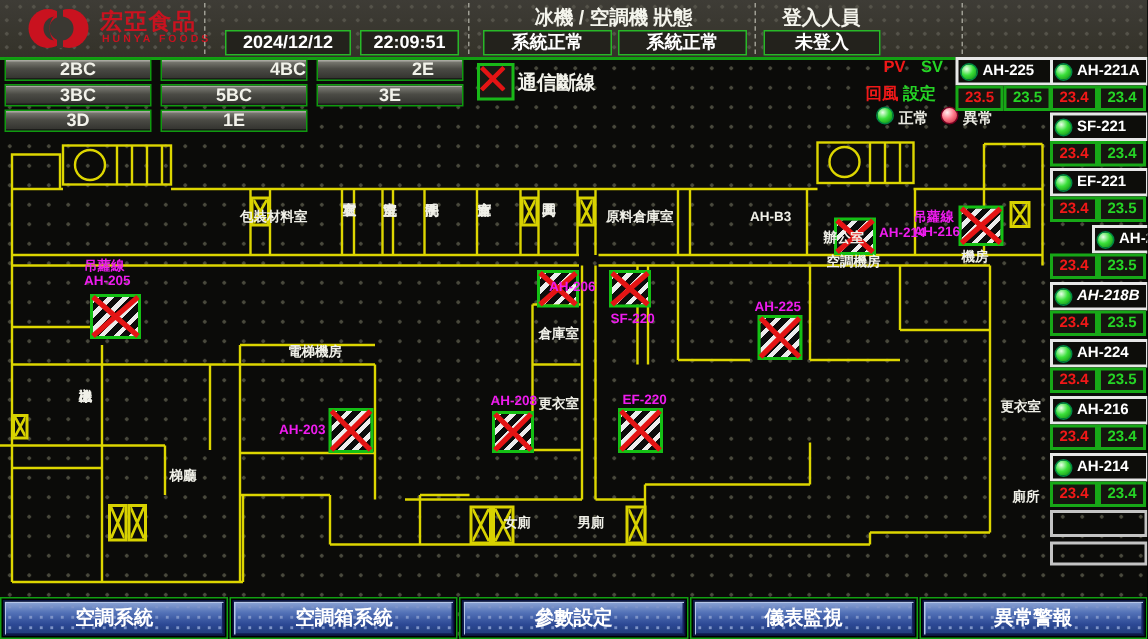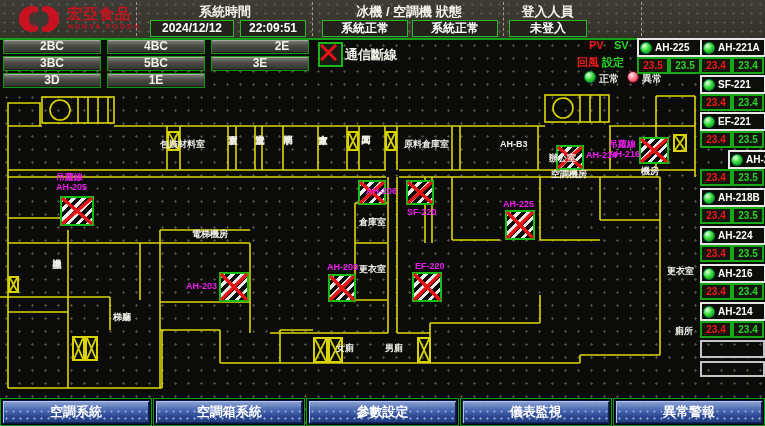--- a/index.html
+++ b/index.html
@@ -96,36 +96,35 @@
     <svg width="46" height="34" style="position:absolute;left:16px;top:2px">
       <circle cx="16" cy="17" r="13" fill="#c9121f"></circle>
         <circle cx="21" cy="17" r="8" fill="#3a3832"></circle>
       <circle cx="30" cy="17" r="13" fill="#c9121f"></circle>
         <circle cx="25" cy="17" r="8" fill="#3a3832"></circle>
       <rect x="22" y="4" width="4" height="26" fill="#3a3832"></rect>
     </svg>
     <span class="brand-name">宏亞食品</span>
     <span class="brand-sub">HUNYA FOODS</span>
     <div class="tsep" style="left:136px"></div>
-    <div class="hlabel" style="left:140px;width:170px">系統時間</div>
     <div class="vbox" style="left:150px;top:20px;width:82px">2024/12/12</div>
     <div class="vbox" style="left:240px;top:20px;width:64px">22:09:51</div>
     <div class="tsep" style="left:312px"></div>
     <div class="hlabel" style="left:315px;width:188px">冰機 / 空調機 狀態</div>
     <div class="vbox" style="left:322px;top:20px;width:84px">系統正常</div>
     <div class="vbox" style="left:412px;top:20px;width:84px">系統正常</div>
     <div class="tsep" style="left:503px"></div>
     <div class="hlabel" style="left:500px;width:95px">登入人員</div>
     <div class="vbox" style="left:509px;top:20px;width:76px">未登入</div>
     <div class="tsep" style="left:641px"></div>
   </div>
 
   <div id="floors">
       <div class="floor-btn" style="left: 3px; top: 39px; position: absolute;">2BC</div>
-      <div class="floor-btn" style="left: 107px; top: 39px; position: absolute;">4BC</div>
+      <div class="floor-btn" style="left: 107px; top: 39px; position: absolute; text-align: right;">4BC</div>
       <div class="floor-btn" style="left: 211px; top: 39px; position: absolute; padding-left: 44px;">2E</div>
       <div class="floor-btn" style="left: 3px; top: 56px; position: absolute;">3BC</div>
       <div class="floor-btn" style="left: 107px; top: 56px; position: absolute;">5BC</div>
       <div class="floor-btn" style="left: 211px; top: 56px; position: absolute;">3E</div>
       <div class="floor-btn" style="left: 3px; top: 73px; position: absolute;">3D</div>
       <div class="floor-btn" style="left: 107px; top: 73px; position: absolute;">1E</div>
     </div>
 
   <div class="comm-box">
     <svg width="17" height="17">
@@ -167,21 +166,21 @@
         <div>EF-221</div>
       </div>
       <div class="val red" style="left: 700px; top: 131px; width: 28px;">23.4</div>
       <div class="val grn" style="left: 732px; top: 131px; width: 28px;">23.5</div>
       <div class="unit-name" style="left: 700px; top: 150px; width: 61px; margin-left: 28px;">
         <div class="led"></div>
         <div>AH-218A</div>
       </div>
       <div class="val red" style="left: 700px; top: 169px; width: 28px;">23.4</div>
       <div class="val grn" style="left: 732px; top: 169px; width: 28px;">23.5</div>
-      <div class="unit-name" style="left: 700px; top: 188px; width: 61px;">
+      <div class="unit-name" style="left: 700px; top: 188px; width: 61px; font-style: italic;">
         <div class="led"></div>
         <div>AH-218B</div>
       </div>
       <div class="val red" style="left: 700px; top: 207px; width: 28px;">23.4</div>
       <div class="val grn" style="left: 732px; top: 207px; width: 28px;">23.5</div>
       <div class="unit-name" style="left: 700px; top: 226px; width: 61px;">
         <div class="led"></div>
         <div>AH-224</div>
       </div>
       <div class="val red" style="left: 700px; top: 245px; width: 28px;">23.4</div>

